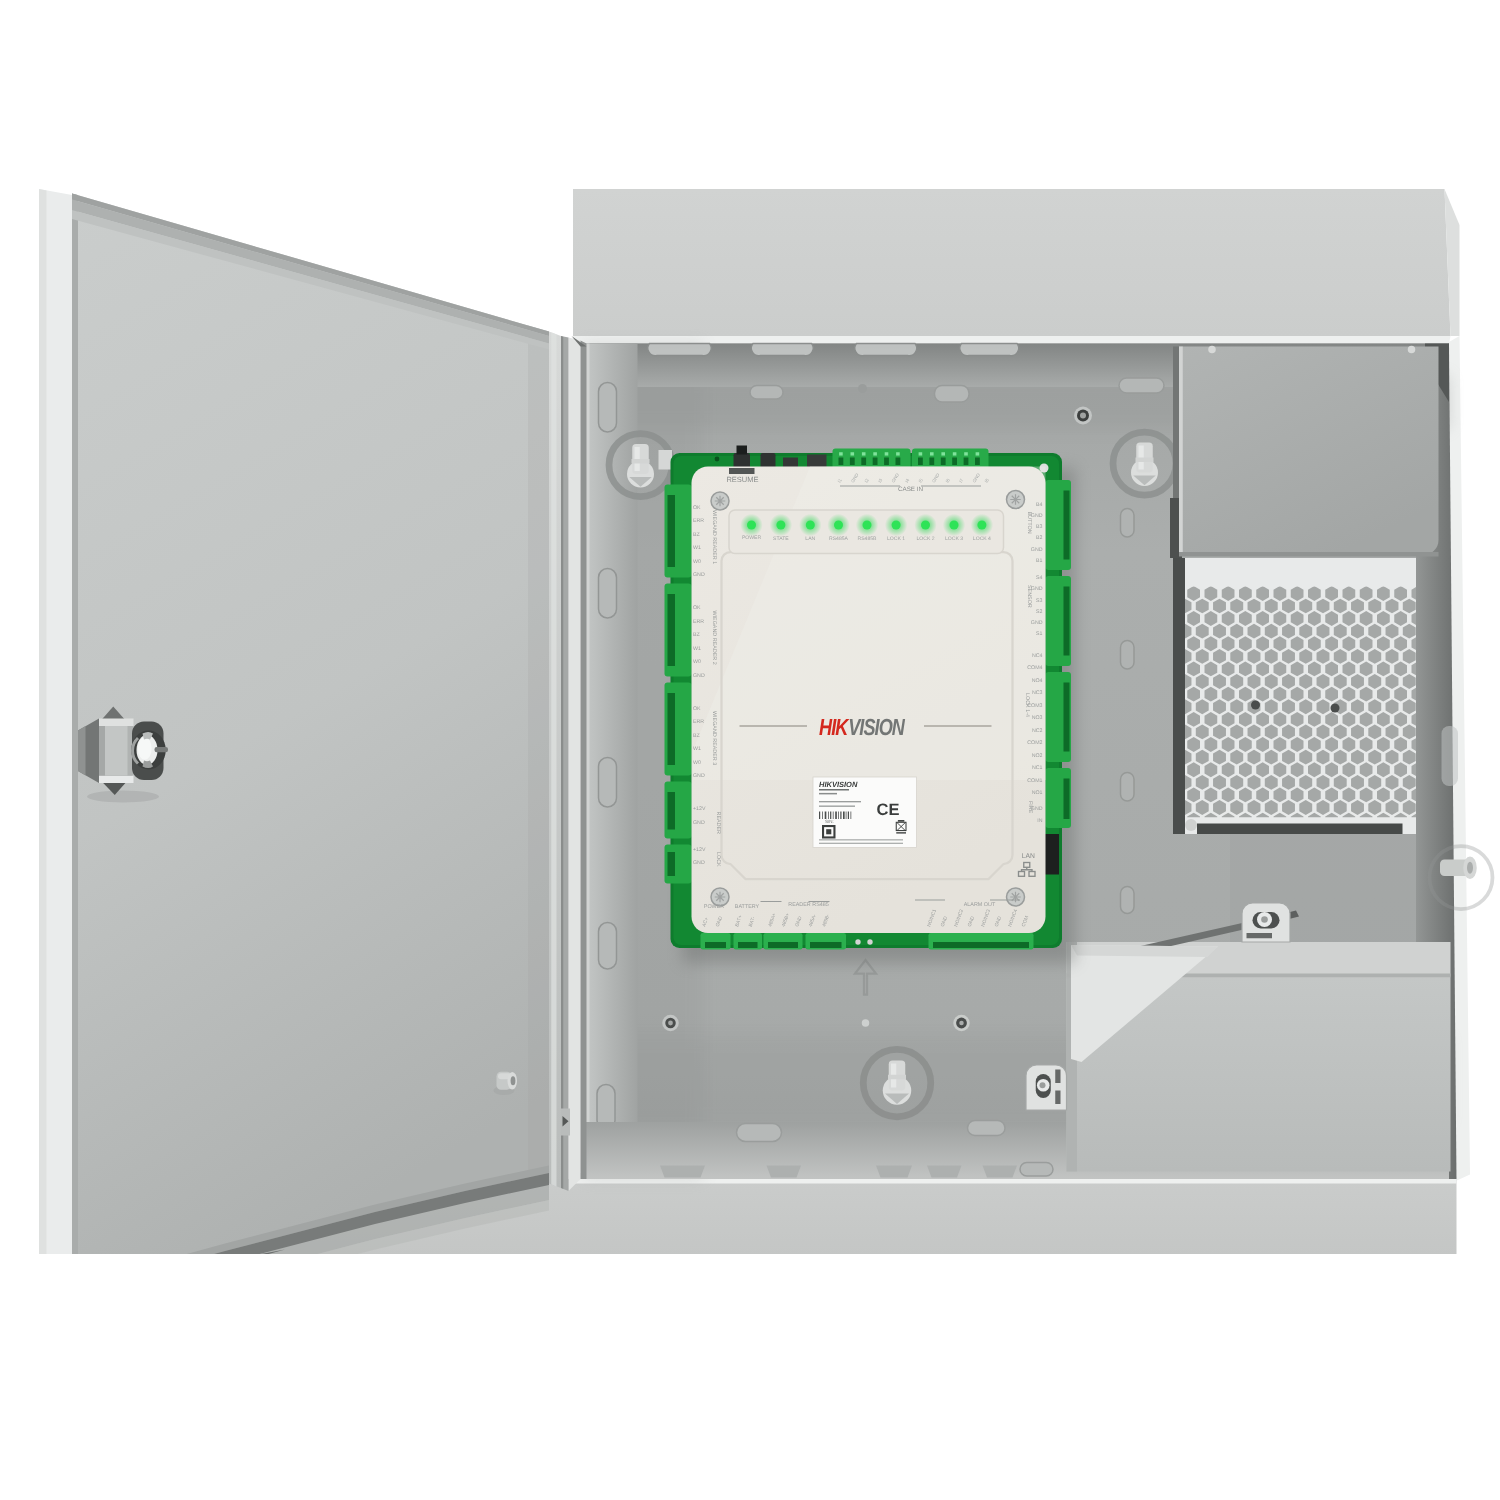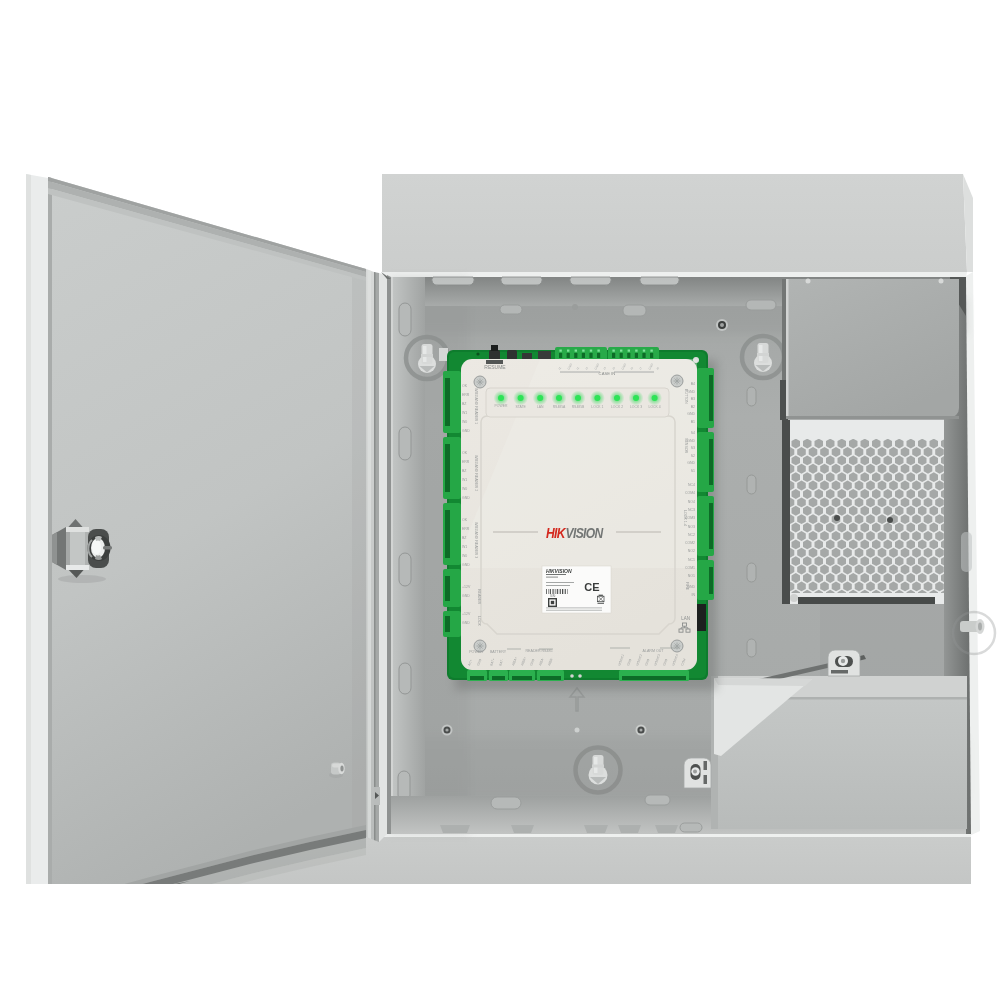--- a/index.html
+++ b/index.html
@@ -1,16 +1,16 @@
 <!DOCTYPE html>
 <html><head>
 <meta charset="utf-8">
 <style>
   html,body{margin:0;padding:0;background:#ffffff;}
-  #stage{position:relative;width:1000px;height:836px;background:#fff;overflow:hidden;margin-top:48px;}
+  #stage{position:relative;width:1000px;height:836px;background:#fff;overflow:hidden;}
   svg{display:block;}
   text{font-family:"Liberation Sans", sans-serif;}
 </style>
 </head>
 <body>
 <div id="stage">
 <svg width="1000" height="1000" viewBox="0 0 1000 1000" xmlns="http://www.w3.org/2000/svg">
 <defs>
   <linearGradient id="flangeG" x1="0" y1="0" x2="0" y2="1">
     <stop offset="0" stop-color="#d7d9d8"></stop>

